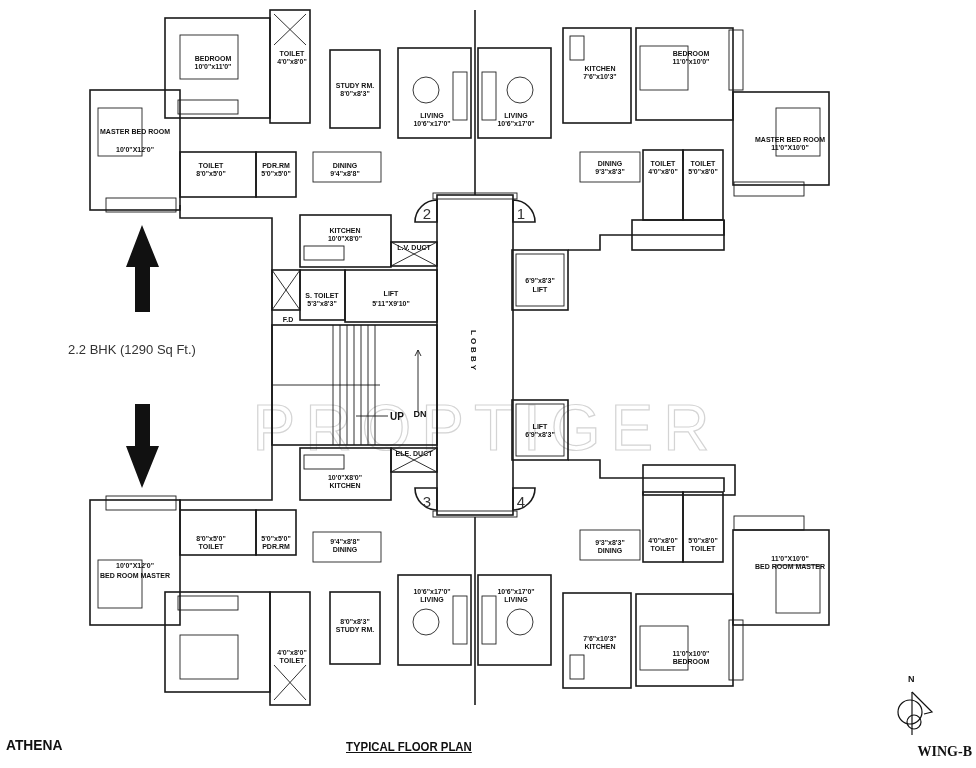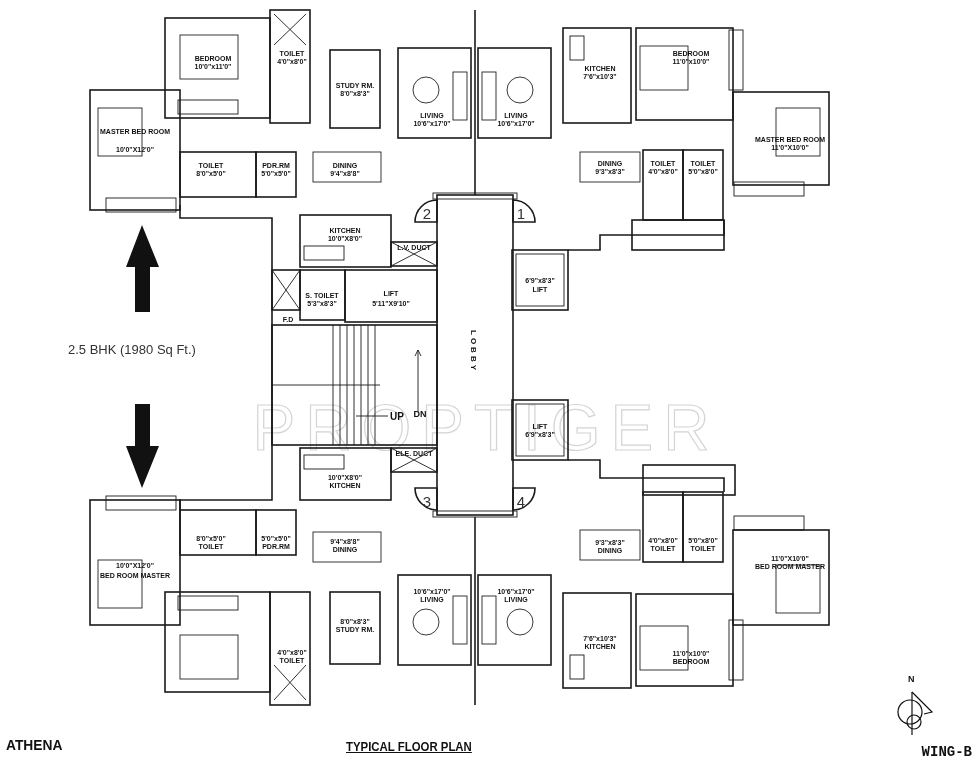--- a/index.html
+++ b/index.html
@@ -7,21 +7,21 @@
   svg { position: absolute; left: 0; top: 0; }
   .w { fill: none; stroke: #1a1a1a; stroke-width: 1.6; }
   .wt { fill: none; stroke: #1a1a1a; stroke-width: 0.9; }
   .fur { fill: none; stroke: #222; stroke-width: 0.9; }
   .lbl { font-family: "Liberation Sans", sans-serif; font-size: 7px; font-weight: bold; fill: #111; text-anchor: middle; }
   .num { font-family: "Liberation Sans", sans-serif; font-size: 15px; fill: #333; text-anchor: middle; }
   .lobby { font-family: "Liberation Sans", sans-serif; font-size: 8px; font-weight: bold; fill: #111; letter-spacing: 3px; }
   .wm { font-family: "Liberation Sans", sans-serif; font-size: 64px; fill: none; stroke: #d4d4d4; stroke-width: 1.2; letter-spacing: 10px; text-anchor: middle; }
   .title-left { position: absolute; left: 6px; top: 736px; font-family: "Liberation Sans", sans-serif; font-weight: bold; font-size: 15px; color: #111; transform: scaleX(0.92); transform-origin: left; }
   .title-mid { position: absolute; left: 346px; top: 740px; font-family: "Liberation Sans", sans-serif; font-weight: bold; font-size: 12px; color: #111; text-decoration: underline; transform: scaleX(0.95); transform-origin: left; }
-  .title-right { position: absolute; right: 4px; top: 744px; font-family: Liberation Mono, monospace; font-weight: bold; font-size: 14px; color: #111; }
+  .title-right { position: absolute; right: 4px; top: 744px; font-family: Liberation Serif, serif; font-weight: bold; font-size: 14px; color: #111; }
   .unit-note { position: absolute; left: 68px; top: 342px; font-family: "Liberation Sans", sans-serif; font-size: 13px; color: #333; }
   .compass-n { position: absolute; left: 908px; top: 674px; font-family: "Liberation Sans", sans-serif; font-weight: bold; font-size: 9px; color: #111; }
 </style>
 </head>
 <body>
 
 <svg width="976" height="768" viewBox="0 0 976 768">
 
   <text class="wm" x="486" y="450">PROPTIGER</text>
 
@@ -268,17 +268,17 @@
   </g>
 
   <g fill="none" stroke="#111" stroke-width="1.2">
     <circle cx="910" cy="712" r="12"></circle>
     <circle cx="914" cy="722" r="7"></circle>
     <line x1="912" y1="692" x2="912" y2="735"></line>
     <path d="M912 692 L932 712 L924 714"></path>
   </g>
 </svg>
 
-<div class="unit-note">2.5 BHK (1980 Sq Ft.)</div>
+<div class="unit-note">2.2 BHK (1290 Sq Ft.)</div>
 <div class="compass-n">N</div>
 <div class="title-left">ATHENA</div>
 <div class="title-mid">TYPICAL FLOOR PLAN</div>
 <div class="title-right">WING-B</div>
 
 </body></html>

